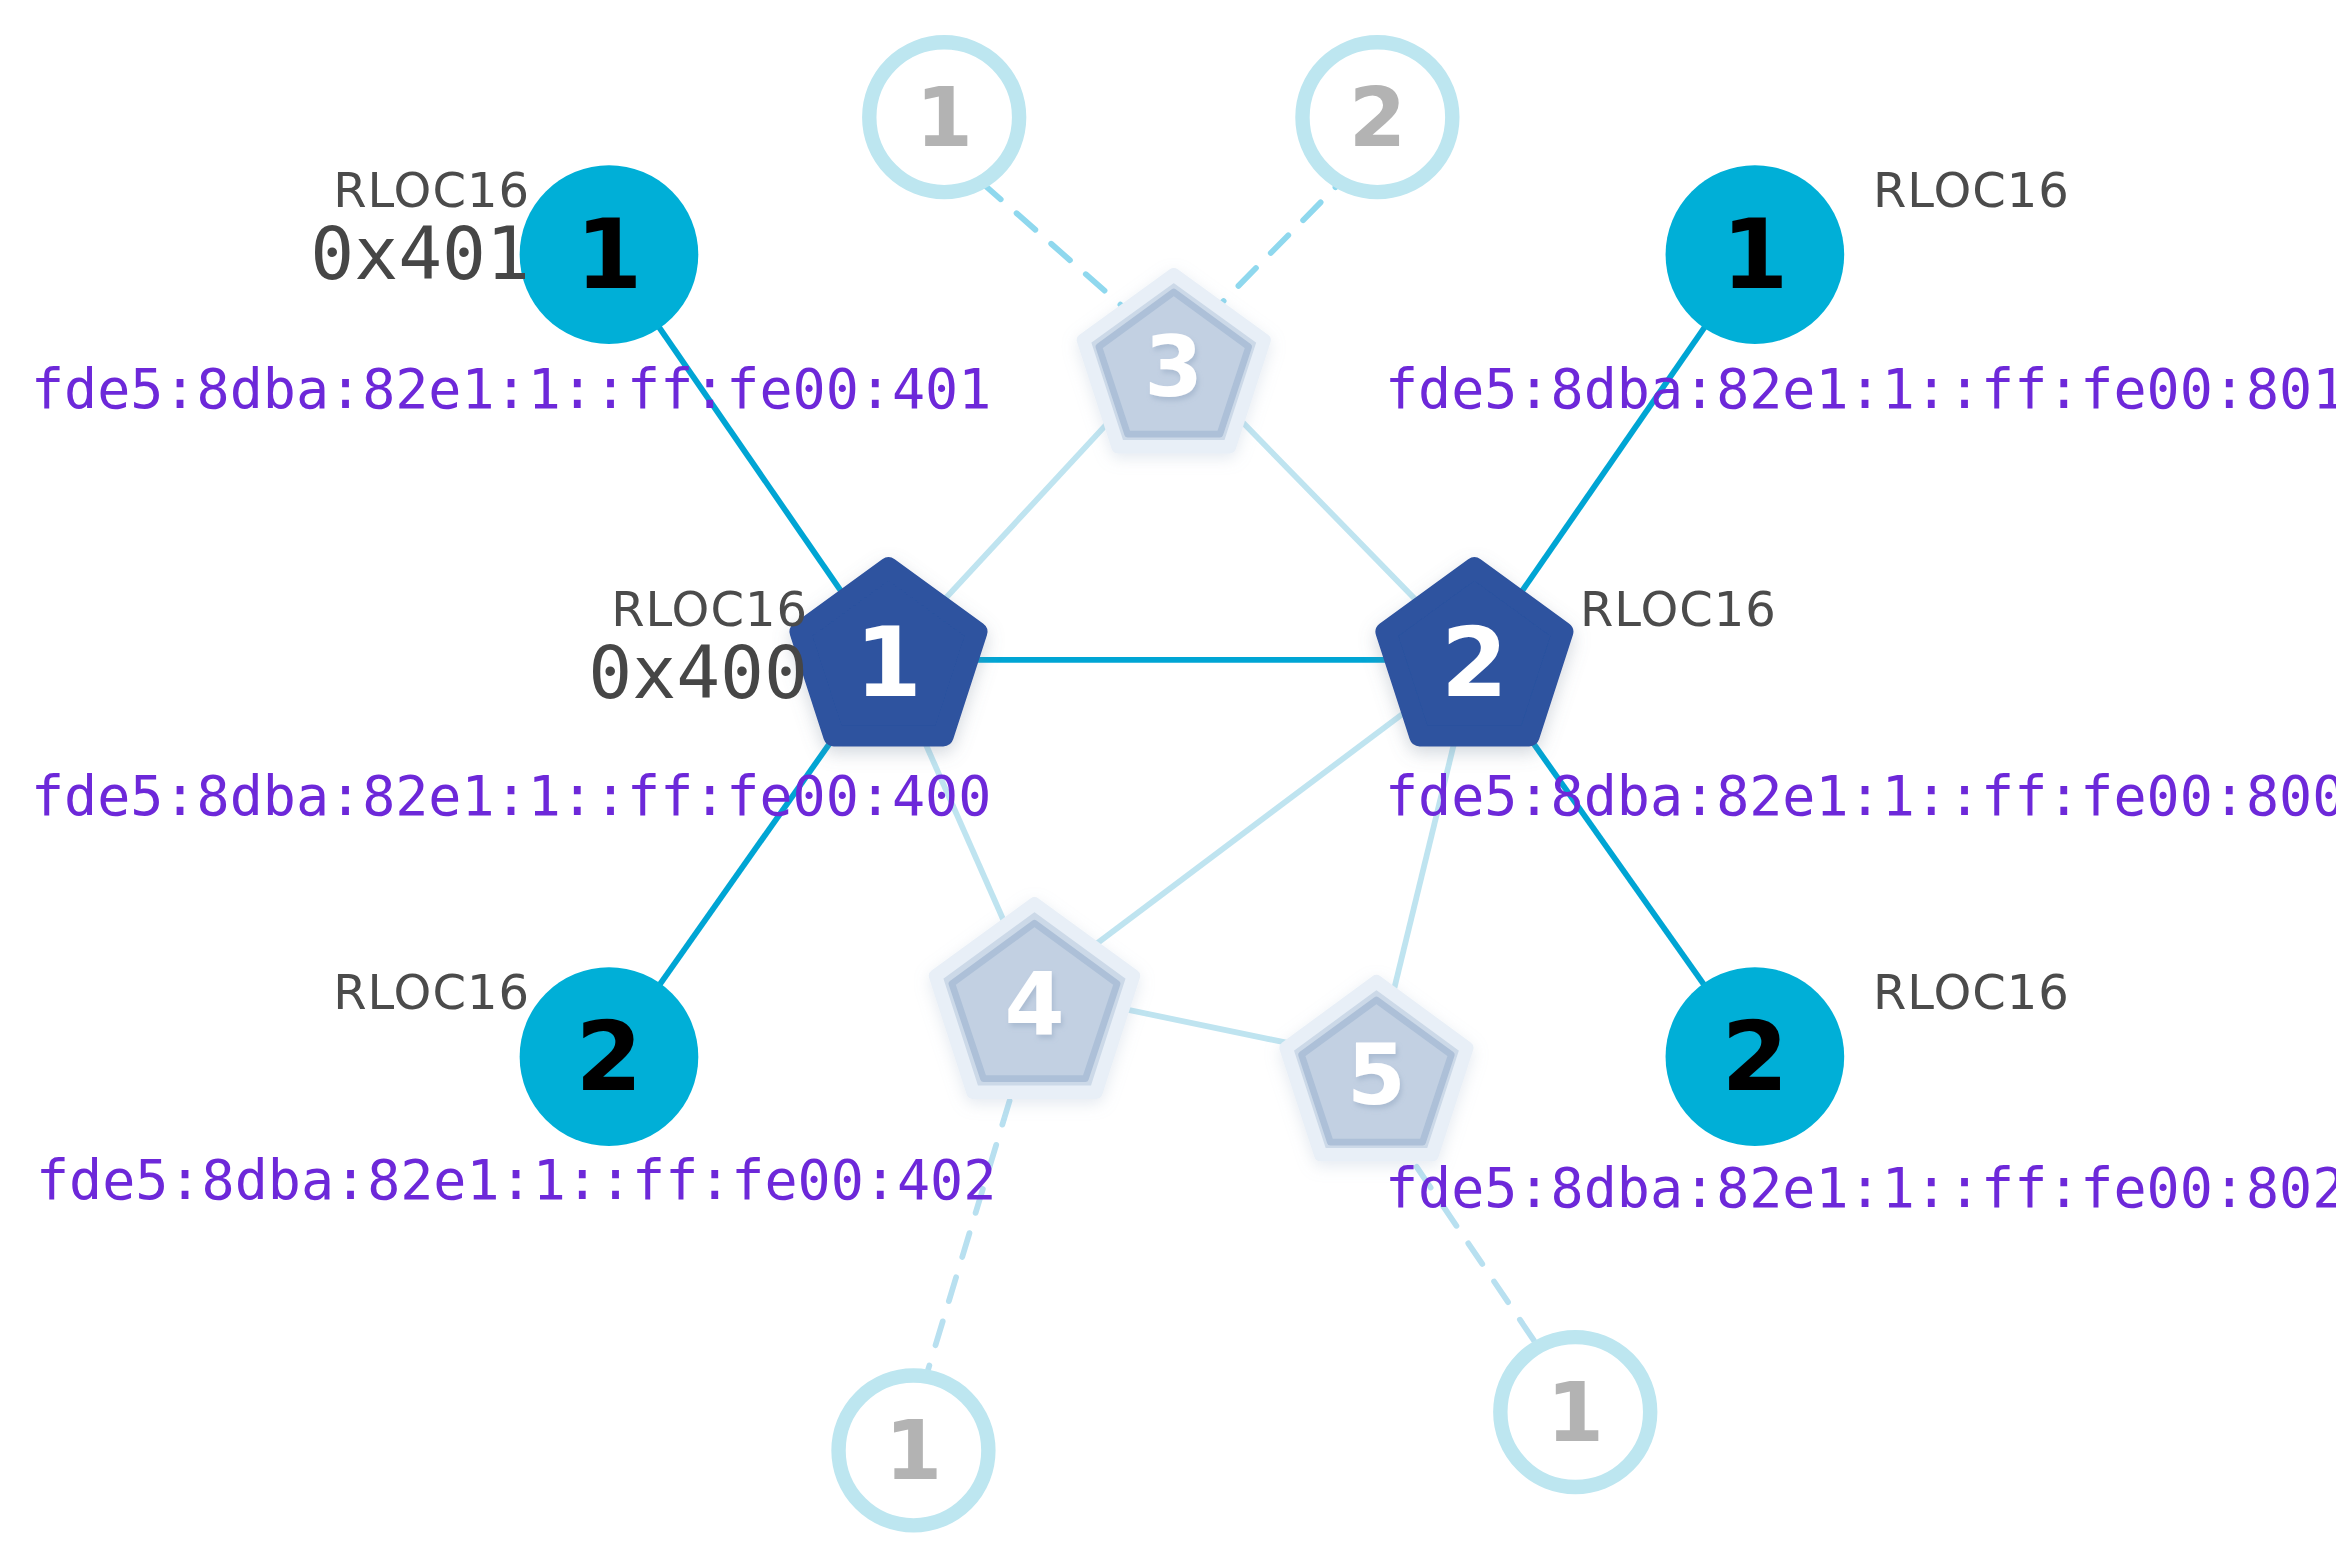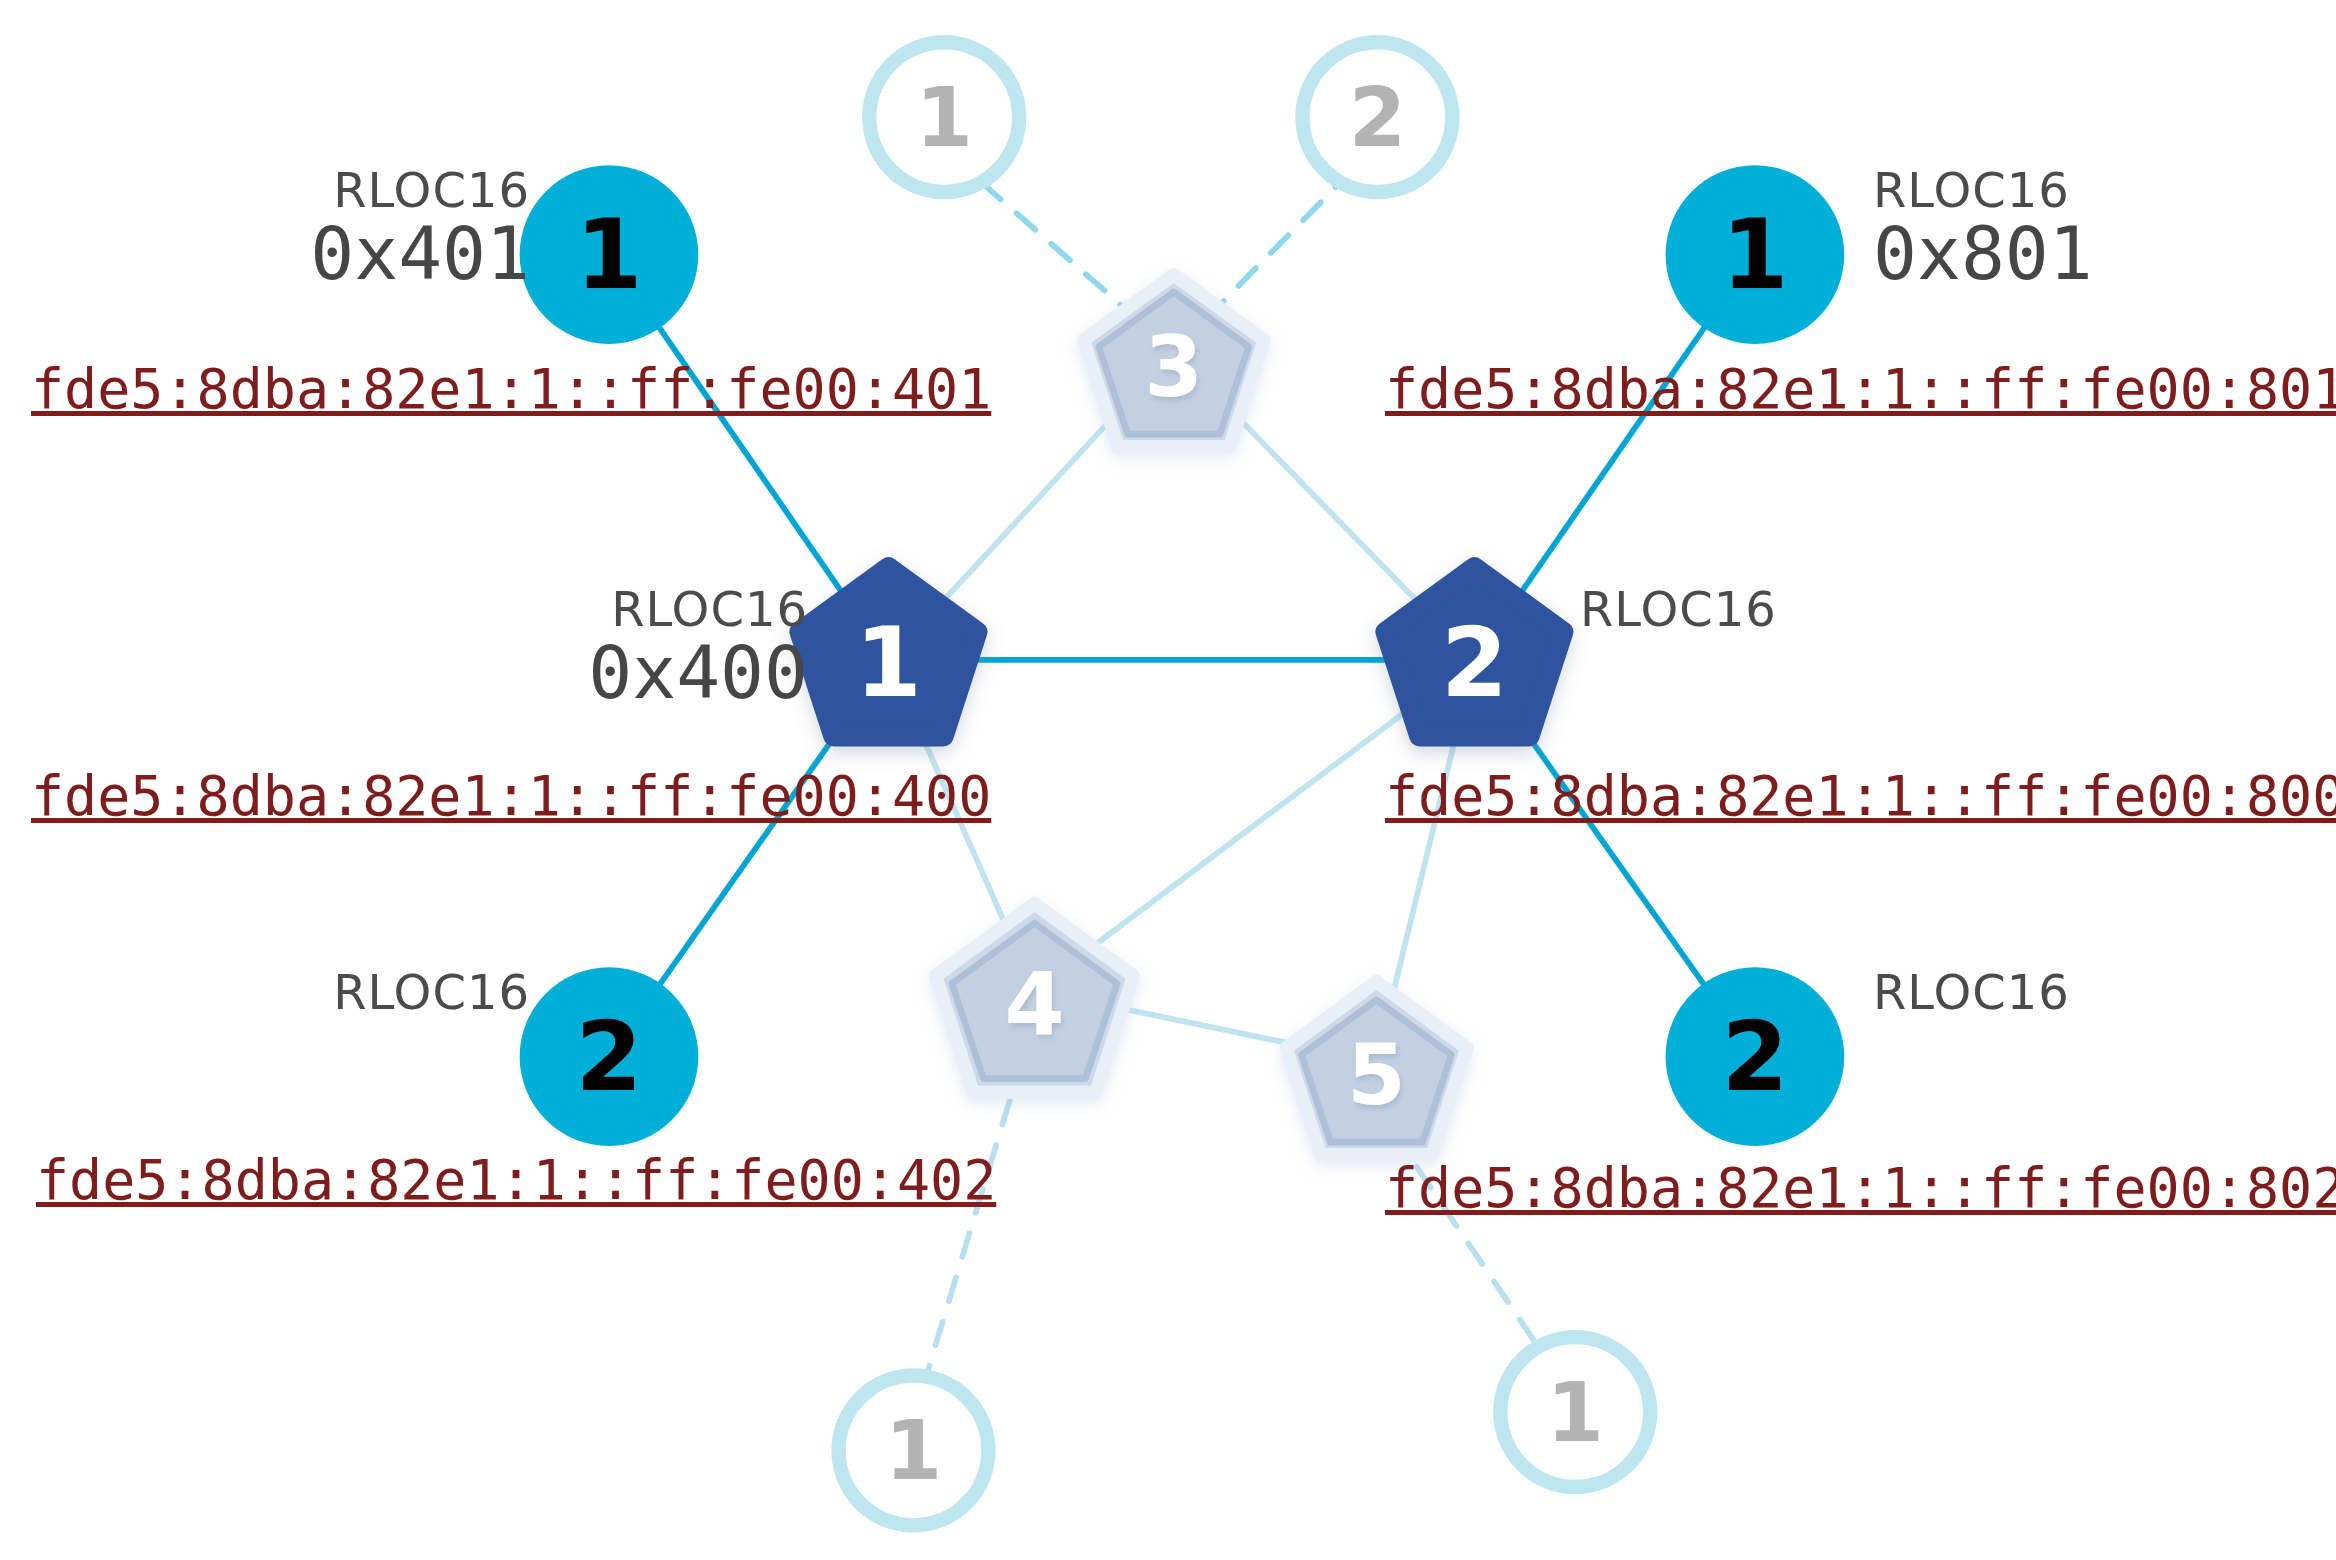--- a/index.html
+++ b/index.html
@@ -40,23 +40,22 @@
     font-family: "DejaVu Sans Mono", monospace;
     font-size: 73px;
     color: #464646;
     line-height: 1.08;
   }
 
   .ipv6-text {
     position: absolute;
     font-family: "DejaVu Sans Mono", monospace;
     font-size: 55px;
-    color: #7f1d1d;
+    color: #6d28d9;
     white-space: nowrap;
-    text-decoration: underline;
   }
 
   .align-right { text-align: right; }
   .align-left  { text-align: left; }
 </style>
 </head>
 <body>
 
 <svg id="topology" viewBox="0 0 2432 1624" xmlns="http://www.w3.org/2000/svg">
   <defs>
@@ -168,21 +167,20 @@
 </div>
 <div class="ipv6-text" style="left: 31px; top: 764px;">fde5:8dba:82e1:1::ff:fe00:400</div>
 
 <div class="label-group align-right" style="right: 1806px; top: 967px;">
   <div class="rloc-caption">RLOC16</div>
 </div>
 <div class="ipv6-text" style="left: 36px; top: 1148px;">fde5:8dba:82e1:1::ff:fe00:402</div>
 
 <div class="label-group align-left" style="left: 1873px; top: 165px;">
   <div class="rloc-caption">RLOC16</div>
-  <div class="rloc-value">0x801</div>
 </div>
 <div class="ipv6-text" style="left: 1385px; top: 357px;">fde5:8dba:82e1:1::ff:fe00:801</div>
 
 <div class="label-group align-left" style="left: 1580px; top: 584px;">
   <div class="rloc-caption">RLOC16</div>
 </div>
 <div class="ipv6-text" style="left: 1385px; top: 764px;">fde5:8dba:82e1:1::ff:fe00:800</div>
 
 <div class="label-group align-left" style="left: 1873px; top: 967px;">
   <div class="rloc-caption">RLOC16</div>

